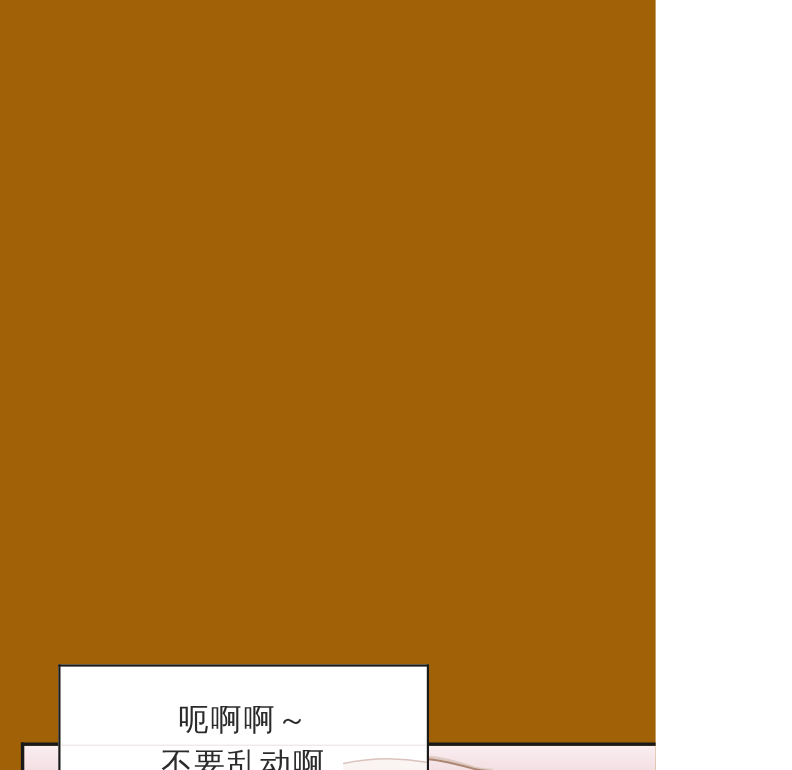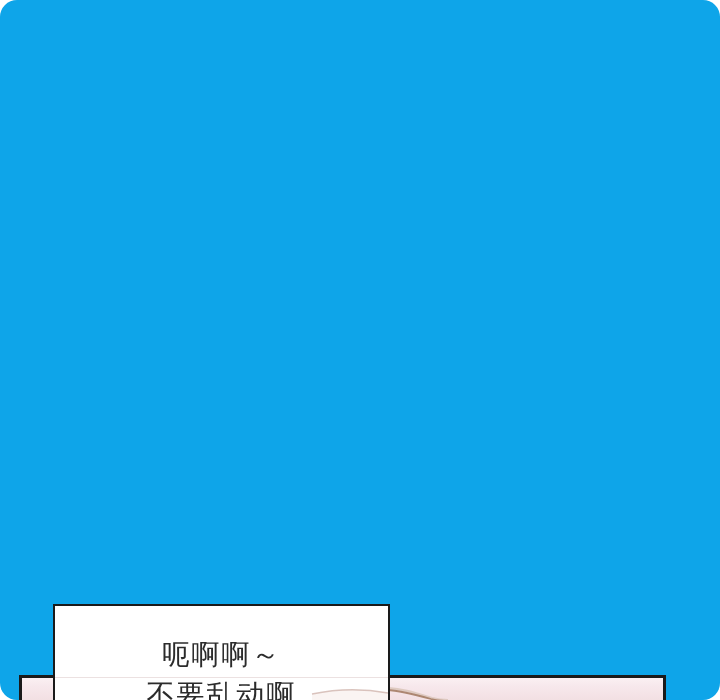--- a/index.html
+++ b/index.html
@@ -2,26 +2,25 @@
 <html><head>
 <meta charset="utf-8">
 <style>
   html, body {
     margin: 0;
     padding: 0;
     background: #ffffff;
   }
   .page {
     position: relative;
-    width: 720px;
+    width: 596px;
     height: 700px;
-    background: #0ea5e9;
+    background: #a16207;
     overflow: hidden;
     font-family: "Liberation Sans", sans-serif;
-    border-radius: 17px;
   }
   
   .panel {
     position: absolute;
     left: 19px;
     top: 675px;
     width: 647px;
     height: 26px;
     box-sizing: border-box;
     border: 3px solid #1a1a1a;

